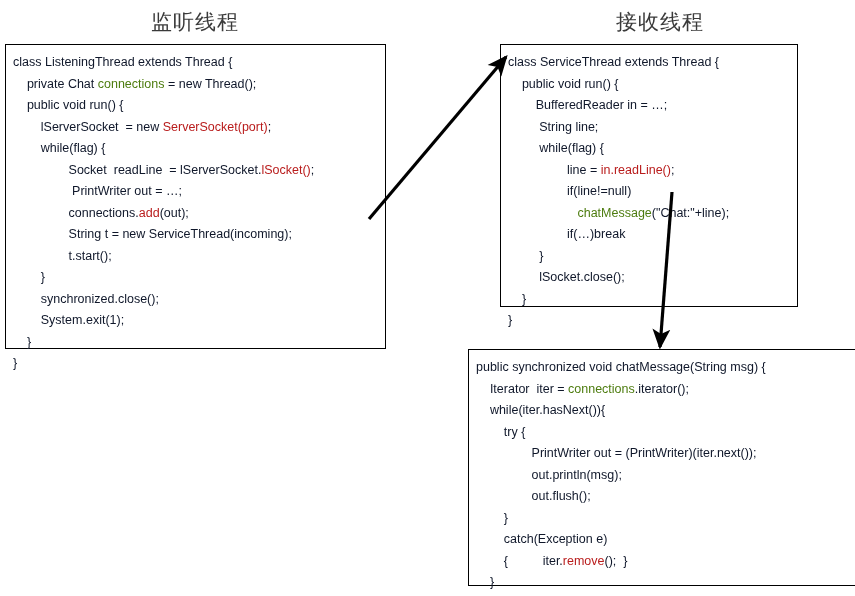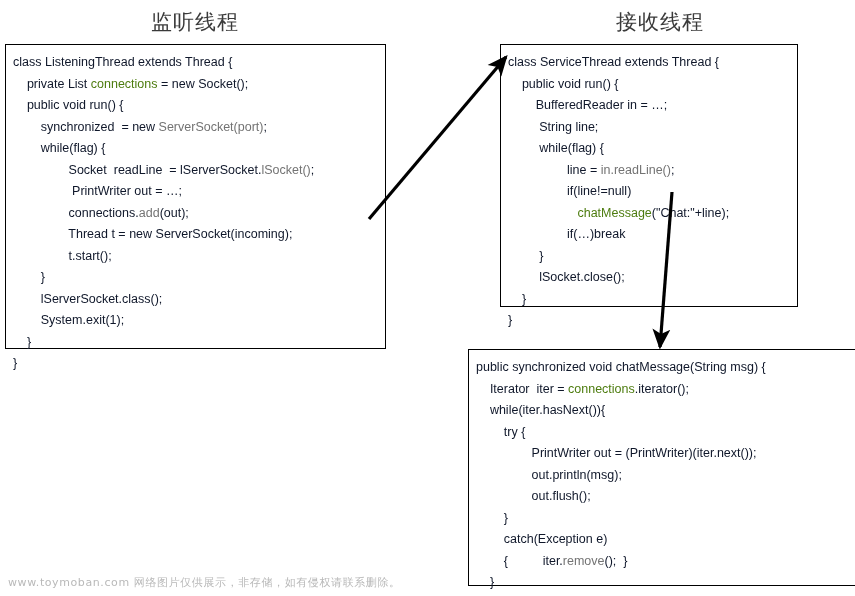--- a/index.html
+++ b/index.html
@@ -45,21 +45,21 @@
     margin: 0;
     padding: 7px 6px 6px 7px;
     font-family: "Liberation Sans", sans-serif;
     font-size: 12.5px;
     line-height: 21.5px;
     white-space: pre;
     color: #1f2a44;
   }
   .code .k { color: #0f172a; }
   .code .or { color: #4d7c0f; }
-  .code .rd { color: #737373; }
+  .code .rd { color: #b91c1c; }
 
   svg.arrows {
     position: absolute;
     left: 0; top: 0;
     width: 855px;
     height: 596px;
     pointer-events: none;
   }
 
   .watermark {
@@ -77,31 +77,31 @@
 <body>
 
 <div class="stage">
 
   <div class="col-title" id="title-listening">监听线程</div>
 
   <div class="col-title" id="title-receiving">接收线程</div>
 
   <div class="code-box" id="box-listening">
     <pre class="code"><span class="k">class ListeningThread extends Thread {</span>
-<span class="k">    private List </span><span class="or">connections</span><span class="k"> = new Socket();</span>
+<span class="k">    private Chat </span><span class="or">connections</span><span class="k"> = new Thread();</span>
 <span class="k">    public void run() {</span>
-<span class="k">        synchronized  = new </span><span class="rd">ServerSocket(port)</span><span class="k">;</span>
+<span class="k">        lServerSocket  = new </span><span class="rd">ServerSocket(port)</span><span class="k">;</span>
 <span class="k">        while(flag) {</span>
 <span class="k">                Socket  readLine  = lServerSocket.</span><span class="rd">lSocket()</span><span class="k">;</span>
 <span class="k">                 PrintWriter out = …;</span>
 <span class="k">                connections.</span><span class="rd">add</span><span class="k">(out);</span>
-<span class="k">                Thread t = new ServerSocket(incoming);</span>
+<span class="k">                String t = new ServiceThread(incoming);</span>
 <span class="k">                t.start();</span>
 <span class="k">        }</span>
-<span class="k">        lServerSocket.class();</span>
+<span class="k">        synchronized.close();</span>
 <span class="k">        System.exit(1);</span>
 <span class="k">    }</span>
 <span class="k">}</span></pre>
   </div>
 
   <div class="code-box" id="box-service">
     <pre class="code"><span class="k">class ServiceThread extends Thread {</span>
 <span class="k">    public void run() {</span>
 <span class="k">        BufferedReader in = …;</span>
 <span class="k">         String line;</span>
@@ -136,15 +136,14 @@
       <marker id="ah" markerWidth="7" markerHeight="7" refX="5.6" refY="3.1" orient="auto" markerUnits="strokeWidth">
         <path d="M0,0.3 L6.4,3.1 L0,5.9 L1.5,3.1 Z" fill="#000000"></path>
       </marker>
     </defs>
     <g id="arrow-group">
         <line x1="369" y1="219" x2="506" y2="57" stroke="#000000" stroke-width="3.2" marker-end="url(#ah)"></line>
         <line x1="672" y1="192" x2="660" y2="347" stroke="#000000" stroke-width="3.2" marker-end="url(#ah)"></line>
       </g>
   </svg>
 
-  <div class="watermark">www.toymoban.com 网络图片仅供展示，非存储，如有侵权请联系删除。</div>
 
 </div>
 
 </body></html>

